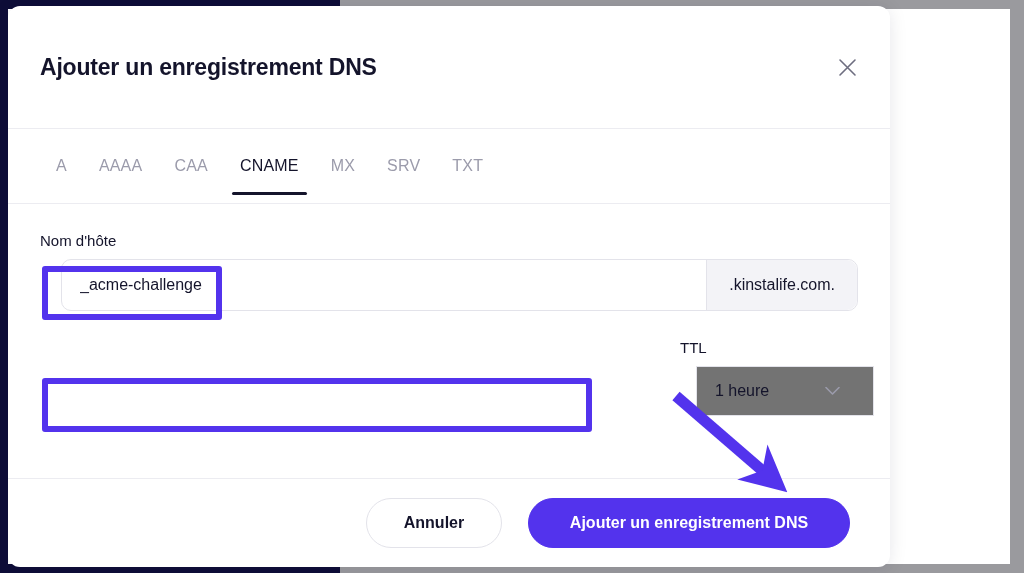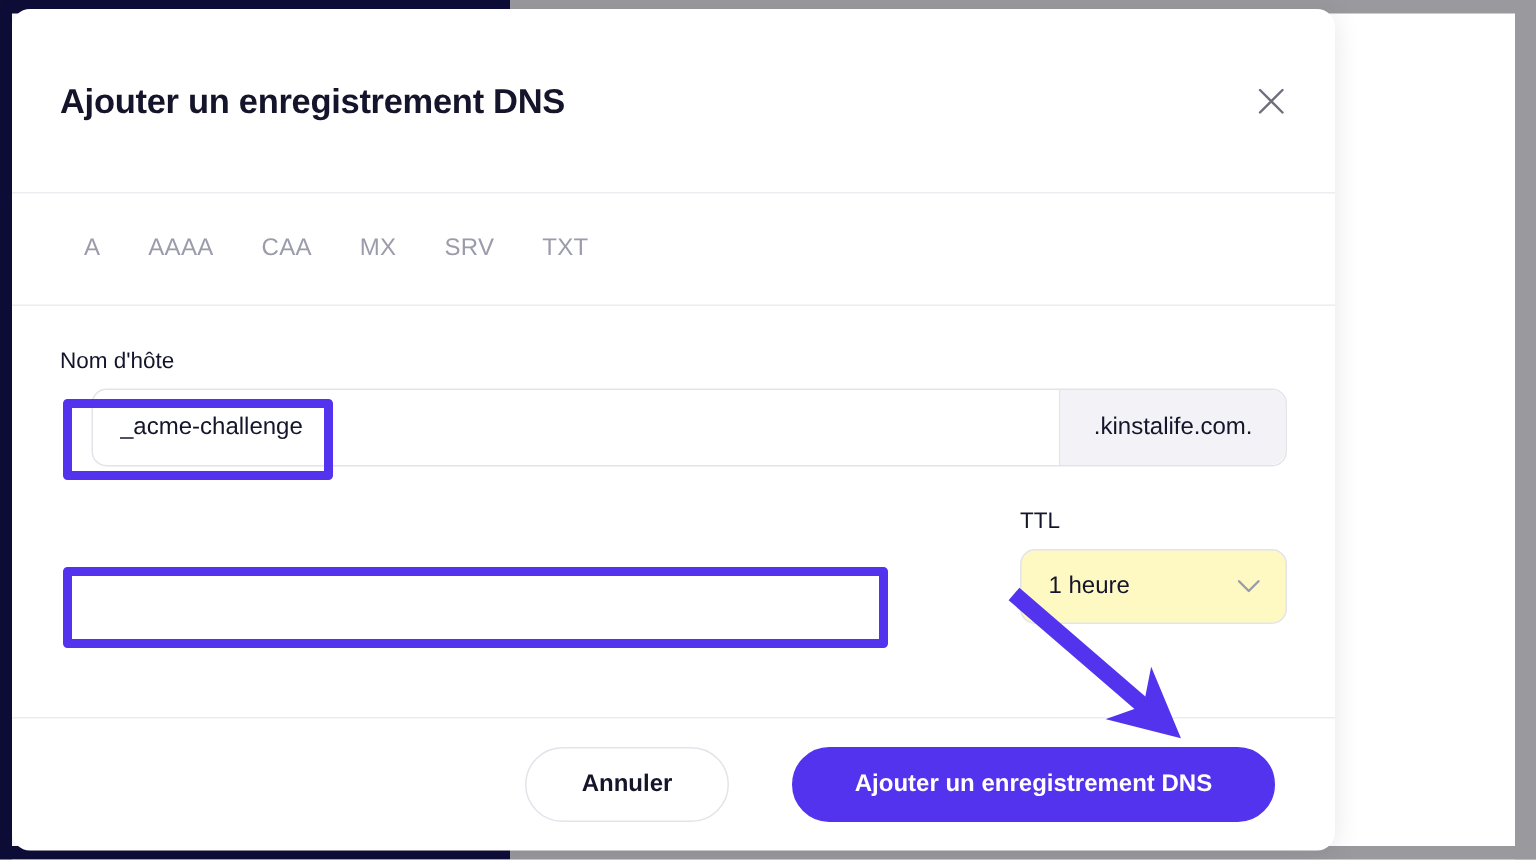--- a/index.html
+++ b/index.html
@@ -210,47 +210,48 @@
   .select-wrap {
     position: relative;
     width: 100%;
     height: 50px;
   }
   .select-box {
     width: 100%;
     box-sizing: border-box;
     height: 50px;
     border: 1px solid #e3e3ea;
-    border-radius: 10px;
-    background: #fef9c3;
+    border-radius: 0;
+    background: #737373;
     display: flex;
     align-items: center;
     padding: 0 18px;
     font-size: 16px;
     color: #14142b;
     cursor: pointer;
+    margin-left: 16px;
   }
   .select-chevron {
     position: absolute;
     right: 18px;
     top: 50%;
     transform: translateY(-50%);
     pointer-events: none;
     display: block;
   }
 
   
   .modal-footer {
     flex: 0 0 auto;
     height: 88px;
     border-top: 1px solid #ececf1;
     display: flex;
     align-items: center;
     justify-content: flex-end;
-    gap: 42px;
+    gap: 26px;
     padding-right: 40px;
   }
   .btn {
     font-family: "Liberation Sans", sans-serif;
     font-size: 16px;
     font-weight: bold;
     border-radius: 26px;
     cursor: pointer;
     display: flex;
     align-items: center;
@@ -313,20 +314,23 @@
 
   <div class="tabs-bar">
     <div class="tab">
         <span>A</span>
       </div>
     <div class="tab">
         <span>AAAA</span>
       </div>
     <div class="tab">
         <span>CAA</span>
+      </div>
+    <div class="tab active">
+        <span>CNAME</span>
       </div>
     <div class="tab">
         <span>MX</span>
       </div>
     <div class="tab">
         <span>SRV</span>
       </div>
     <div class="tab">
         <span>TXT</span>
       </div>

